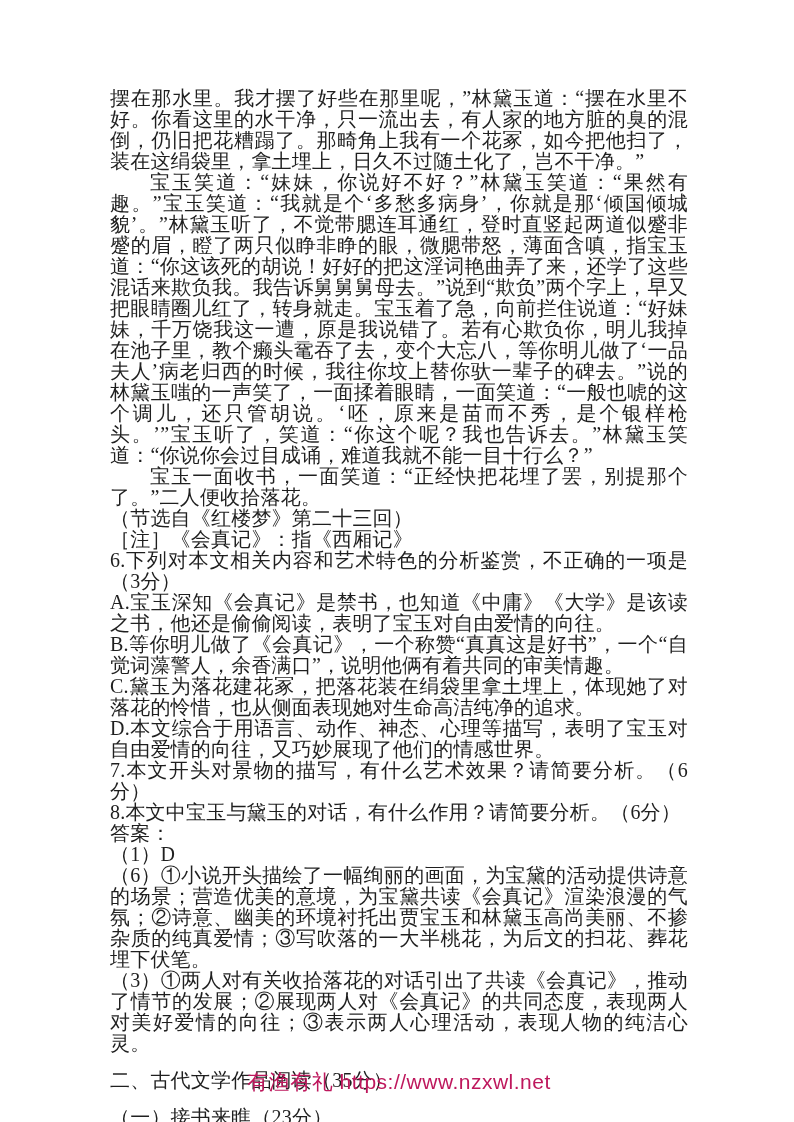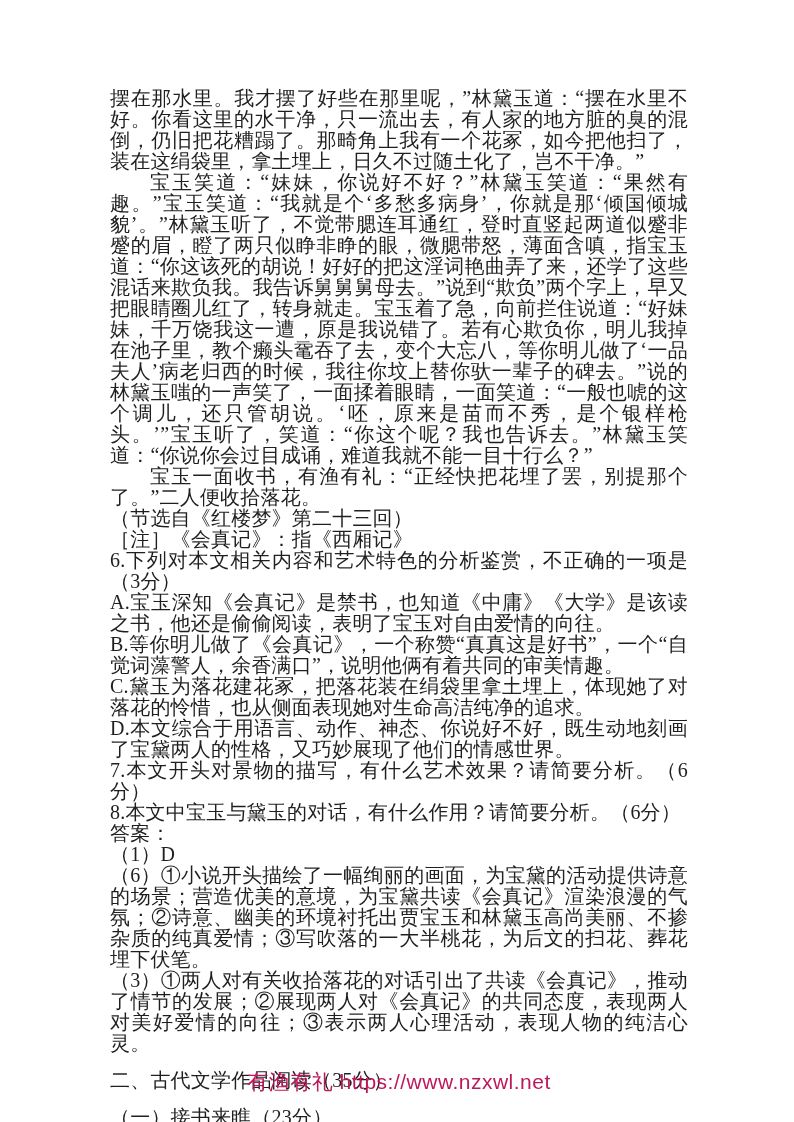--- a/index.html
+++ b/index.html
@@ -48,28 +48,28 @@
     letter-spacing: 0.5px;
   }
 </style>
 </head>
 <body>
 
 <div class="page">
   <div class="content">
       <p class="flush">摆在那水里。我才摆了好些在那里呢，”林黛玉道：“摆在水里不好。你看这里的水干净，只一流出去，有人家的地方脏的臭的混倒，仍旧把花糟蹋了。那畸角上我有一个花冢，如今把他扫了，装在这绢袋里，拿土埋上，日久不过随土化了，岂不干净。”</p>
       <p class="indent">宝玉笑道：“妹妹，你说好不好？”林黛玉笑道：“果然有趣。”宝玉笑道：“我就是个‘多愁多病身’，你就是那‘倾国倾城貌’。”林黛玉听了，不觉带腮连耳通红，登时直竖起两道似蹙非蹙的眉，瞪了两只似睁非睁的眼，微腮带怒，薄面含嗔，指宝玉道：“你这该死的胡说！好好的把这淫词艳曲弄了来，还学了这些混话来欺负我。我告诉舅舅舅母去。”说到“欺负”两个字上，早又把眼睛圈儿红了，转身就走。宝玉着了急，向前拦住说道：“好妹妹，千万饶我这一遭，原是我说错了。若有心欺负你，明儿我掉在池子里，教个癞头鼋吞了去，变个大忘八，等你明儿做了‘一品夫人’病老归西的时候，我往你坟上替你驮一辈子的碑去。”说的林黛玉嗤的一声笑了，一面揉着眼睛，一面笑道：“一般也唬的这个调儿，还只管胡说。‘呸，原来是苗而不秀，是个银样枪头。’”宝玉听了，笑道：“你这个呢？我也告诉去。”林黛玉笑道：“你说你会过目成诵，难道我就不能一目十行么？”</p>
-      <p class="indent">宝玉一面收书，有渔有礼：“正经快把花埋了罢，别提那个了。”二人便收拾落花。</p>
+      <p class="indent">宝玉一面收书，一面笑道：“正经快把花埋了罢，别提那个了。”二人便收拾落花。</p>
       <p class="right">（节选自《红楼梦》第二十三回）</p>
       <p class="flush">［注］《会真记》：指《西厢记》</p>
       <p class="flush">6.下列对本文相关内容和艺术特色的分析鉴赏，不正确的一项是（3分）</p>
       <p class="flush">A.宝玉深知《会真记》是禁书，也知道《中庸》《大学》是该读之书，他还是偷偷阅读，表明了宝玉对自由爱情的向往。</p>
       <p class="flush">B.等你明儿做了《会真记》，一个称赞“真真这是好书”，一个“自觉词藻警人，余香满口”，说明他俩有着共同的审美情趣。</p>
       <p class="flush">C.黛玉为落花建花冢，把落花装在绢袋里拿土埋上，体现她了对落花的怜惜，也从侧面表现她对生命高洁纯净的追求。</p>
-      <p class="flush">D.本文综合于用语言、动作、神态、你说好不好，既生动地刻画了宝黛两人的性格，又巧妙展现了他们的情感世界。</p>
+      <p class="flush">D.本文综合于用语言、动作、神态、心理等描写，表明了宝玉对自由爱情的向往，又巧妙展现了他们的情感世界。</p>
       <p class="flush">7.本文开头对景物的描写，有什么艺术效果？请简要分析。（6分）</p>
       <p class="flush">8.本文中宝玉与黛玉的对话，有什么作用？请简要分析。（6分）</p>
       <p class="flush">答案：</p>
       <p class="flush">（1）D</p>
       <p class="flush">（6）①小说开头描绘了一幅绚丽的画面，为宝黛的活动提供诗意的场景；营造优美的意境，为宝黛共读《会真记》渲染浪漫的气氛；②诗意、幽美的环境衬托出贾宝玉和林黛玉高尚美丽、不掺杂质的纯真爱情；③写吹落的一大半桃花，为后文的扫花、葬花埋下伏笔。</p>
       <p class="flush">（3）①两人对有关收拾落花的对话引出了共读《会真记》，推动了情节的发展；②展现两人对《会真记》的共同态度，表现两人对美好爱情的向往；③表示两人心理活动，表现人物的纯洁心灵。</p>
       <p class="flush gap-top">二、古代文学作品阅读（35分）</p>
       <p class="flush gap-top">（一）接书来瞧（23分）</p>
     </div>
   <div class="footer">有渔有礼 https://www.nzxwl.net</div>

